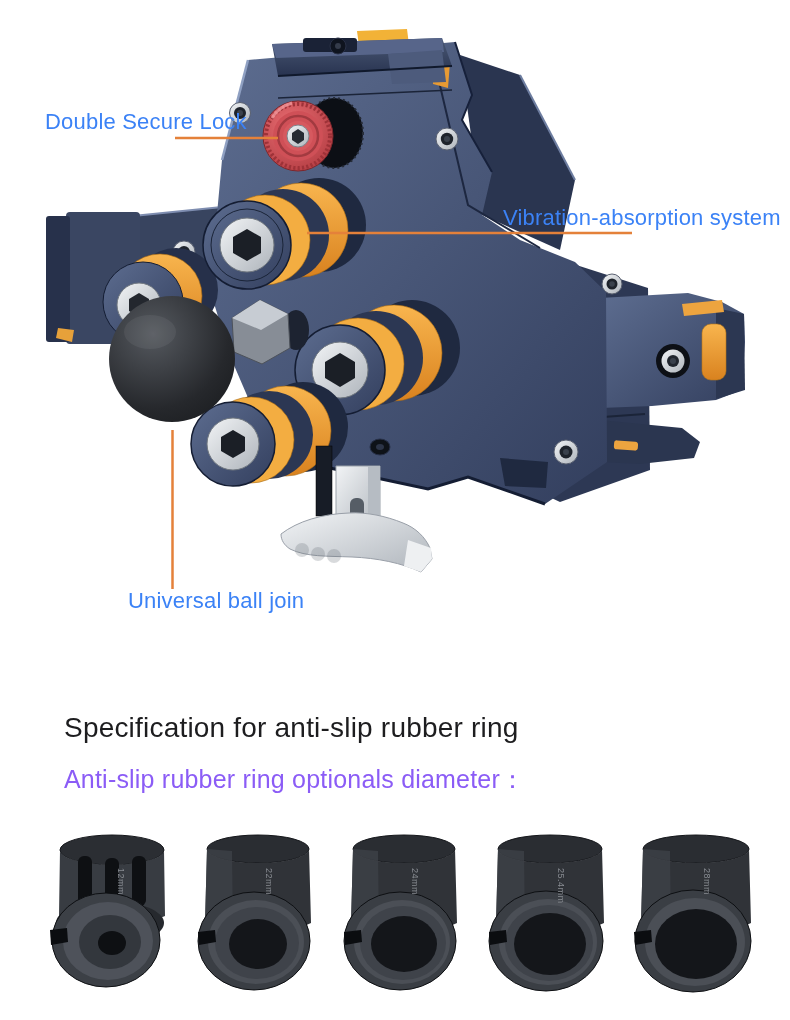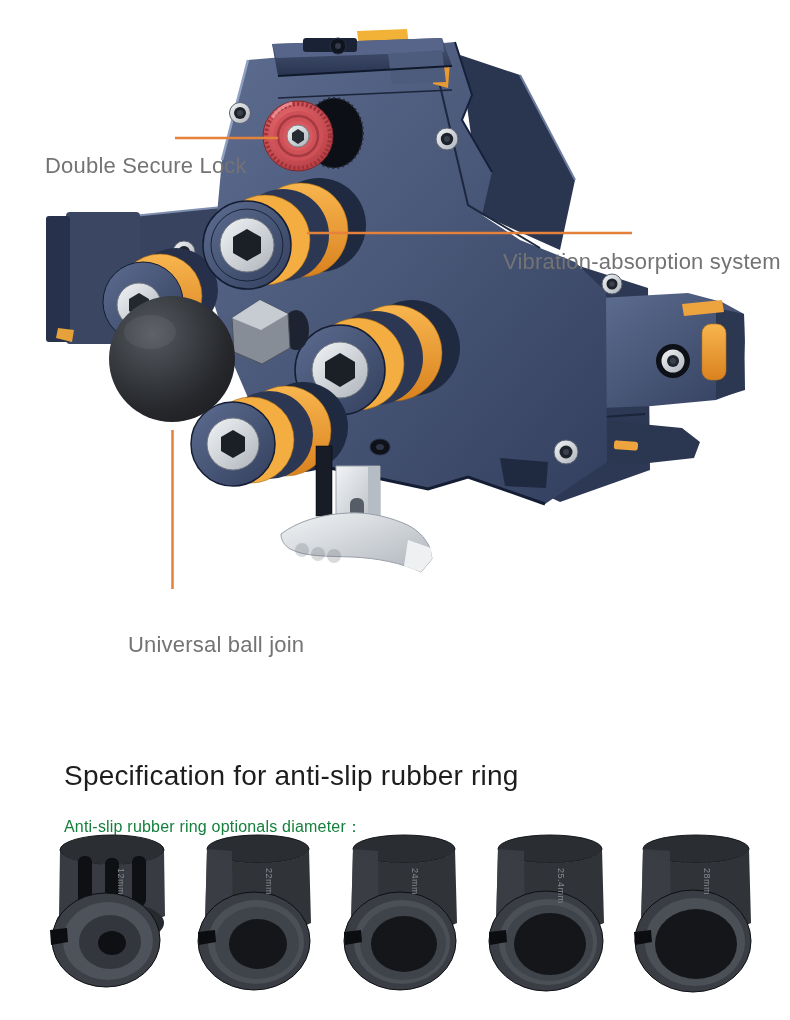--- a/index.html
+++ b/index.html
@@ -4,29 +4,29 @@
 <style>
   html,body{margin:0;padding:0;}
   body{
     width:790px;height:1020px;position:relative;overflow:hidden;
     background:#ffffff;
     font-family:"Liberation Sans", sans-serif;
   }
   .stage{position:absolute;left:0;top:0;width:790px;height:650px;}
   .stage svg{position:absolute;left:0;top:0;}
   .callout{
-    position:absolute;color:#737373;font-size:22px;line-height:24px;
-    white-space:nowrap;letter-spacing:0.2px;margin-top:44px;
-  }
-  .spec{position:absolute;left:64px;top:712px;width:700px;margin-top:48px;}
+    position:absolute;color:#3b82f6;font-size:22px;line-height:24px;
+    white-space:nowrap;letter-spacing:0.2px;
+  }
+  .spec{position:absolute;left:64px;top:712px;width:700px;}
   .spec-title{
     margin:0;font-size:28px;font-weight:500;color:#1d1d1f;letter-spacing:0.2px;
   }
   .spec-sub{
-    font-size:16px;color:#15803d;line-height:26px;letter-spacing:0.2px;
+    font-size:25px;color:#8b5cf6;line-height:26px;letter-spacing:0.2px;
   }
   .spec-sub.first{margin-top:22px;}
   .rings{
     position:absolute;left:42px;top:828px;width:726px;height:176px;
     display:flex;gap:6px;
   }
   .ring-cell{width:140px;height:172px;flex:0 0 auto;}
   .ring-cell svg{display:block;}
 </style>
 </head>

